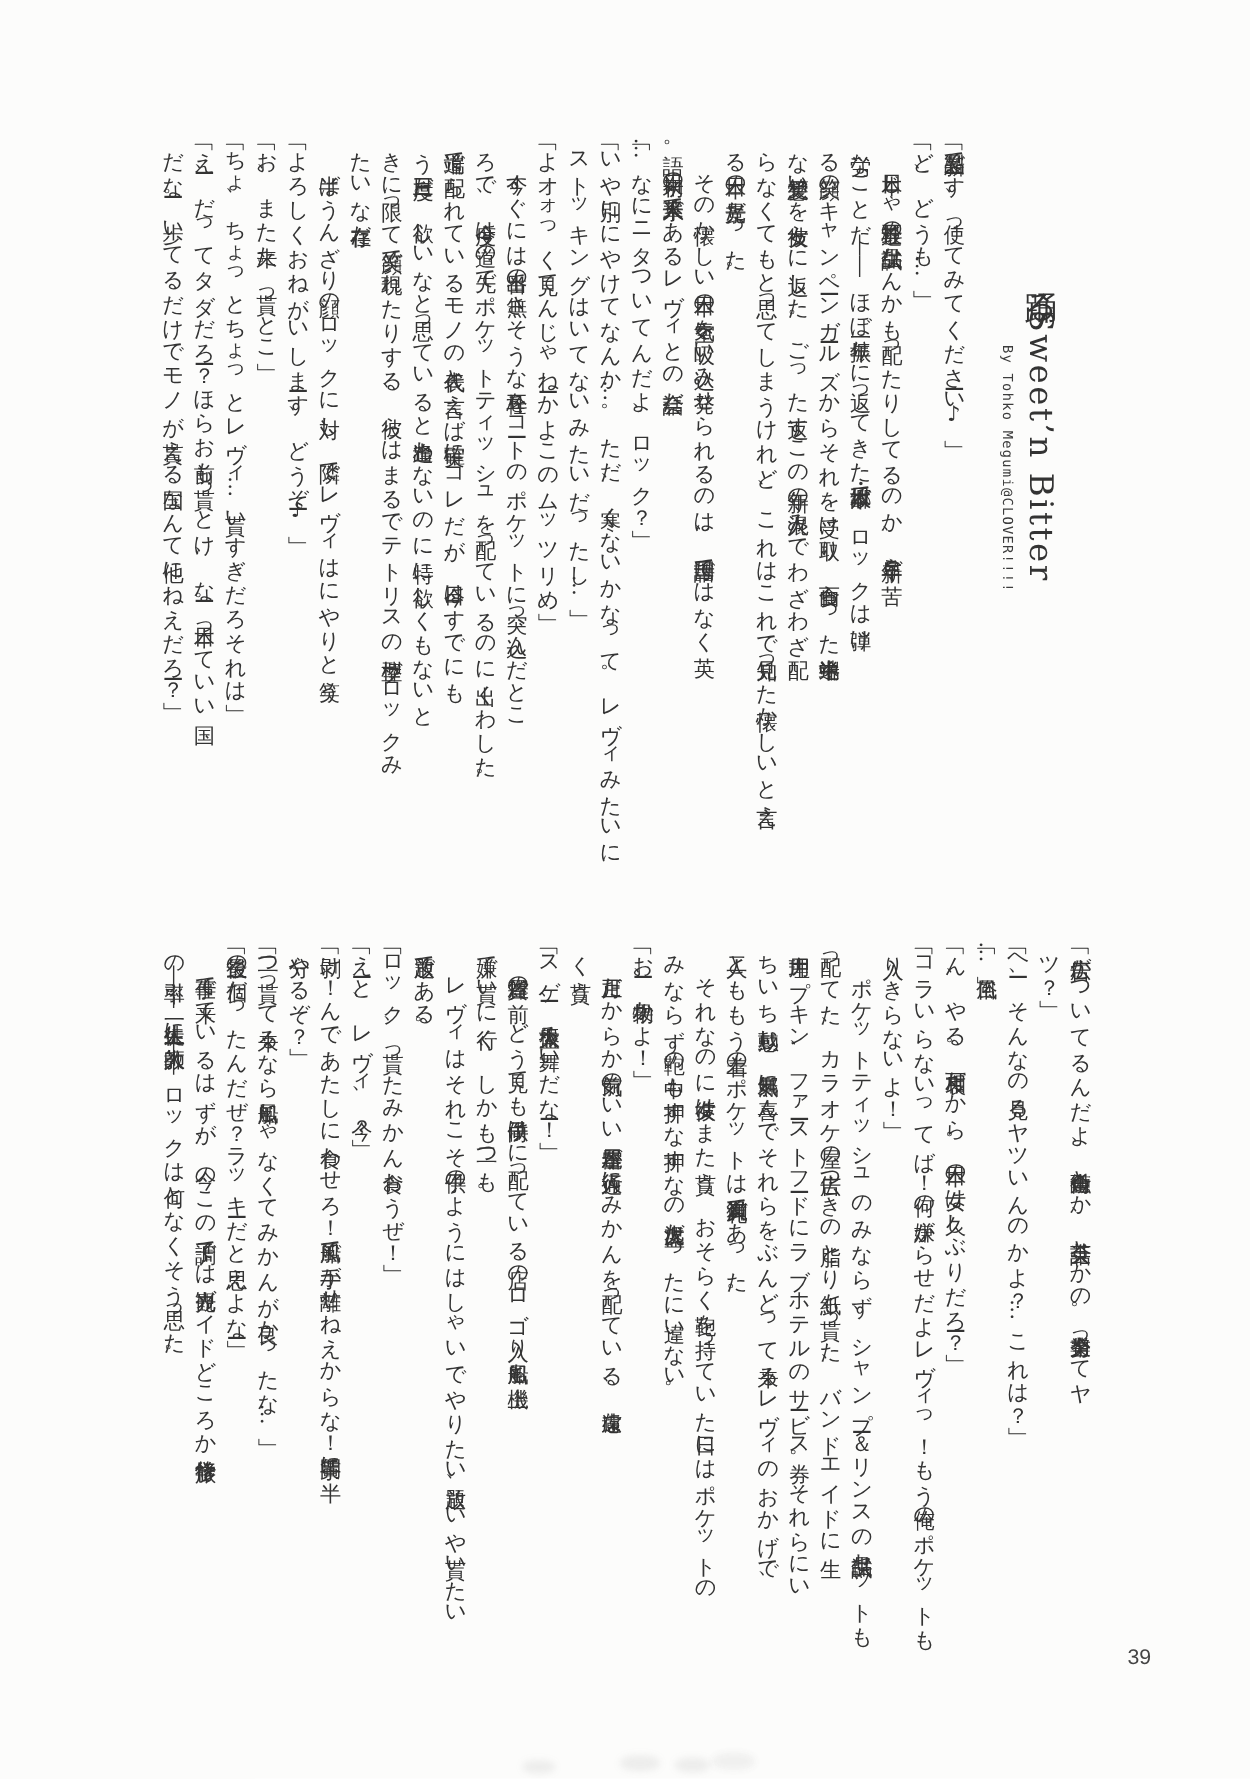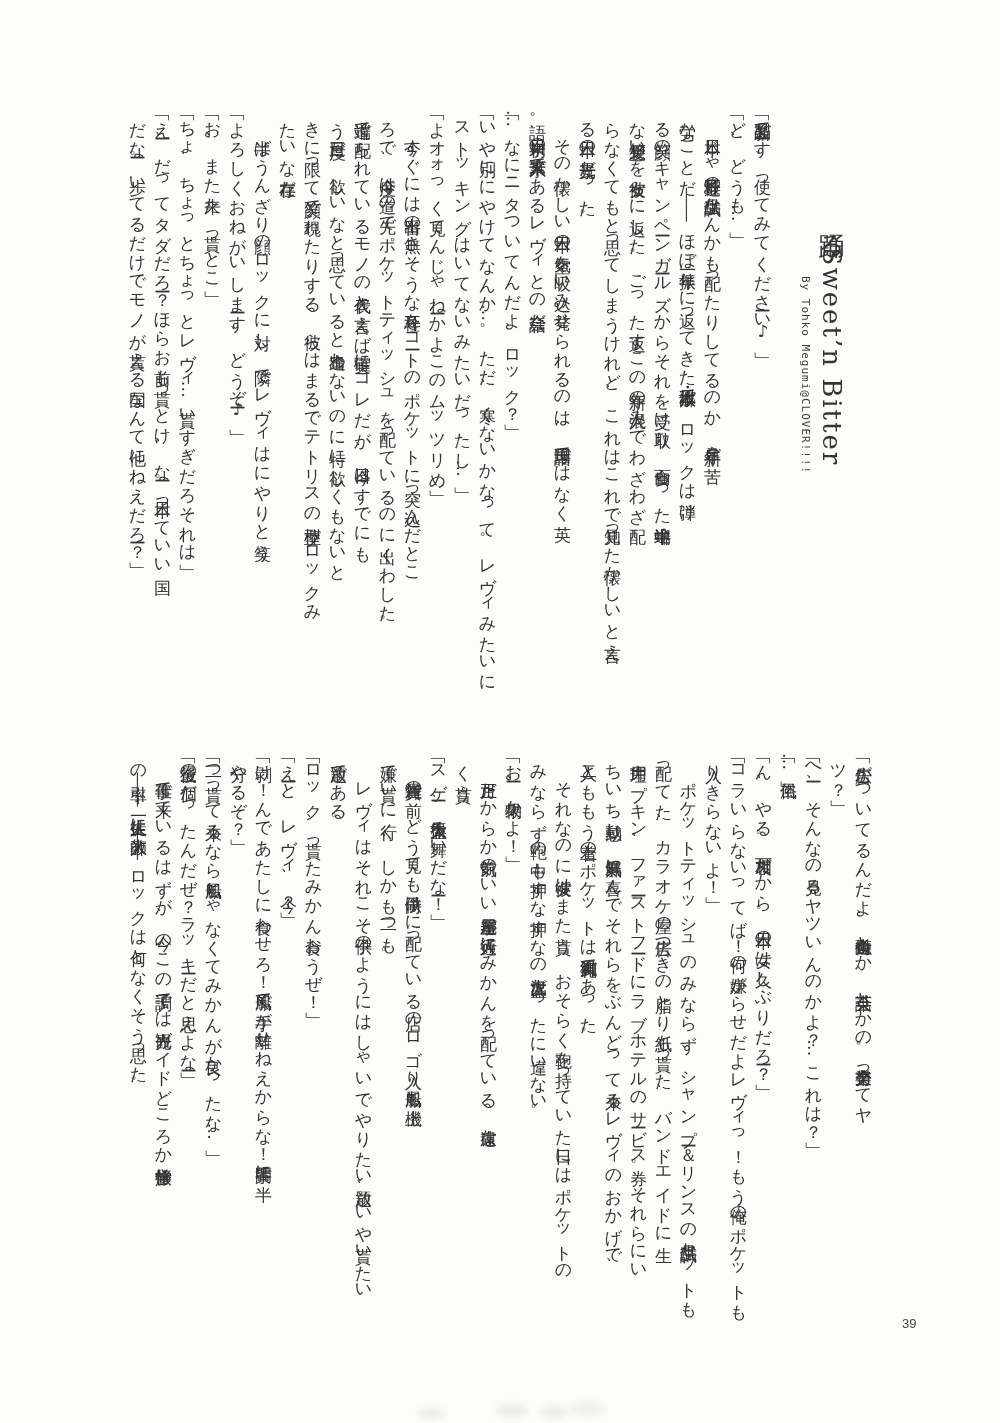--- a/index.html
+++ b/index.html
@@ -47,21 +47,21 @@
     font-family: "DejaVu Sans Mono", "Liberation Mono", monospace;
     font-size: 11px;
     letter-spacing: 1px;
     color: #3c3c3c;
   }
   .page-number {
     position: absolute;
     left: 902px;
     top: 1316px;
     font-family: "Liberation Sans", "DejaVu Sans", sans-serif;
-    font-size: 13px;
+    font-size: 17px;
     color: var(--pageno, #444444);
   }
   
   .smudge {
     position: absolute;
     background: rgba(110, 110, 110, 0.10);
     border-radius: 45%;
     filter: blur(3px);
   }
   .s1 { left: 418px; top: 1408px; width: 26px; height: 11px; }

